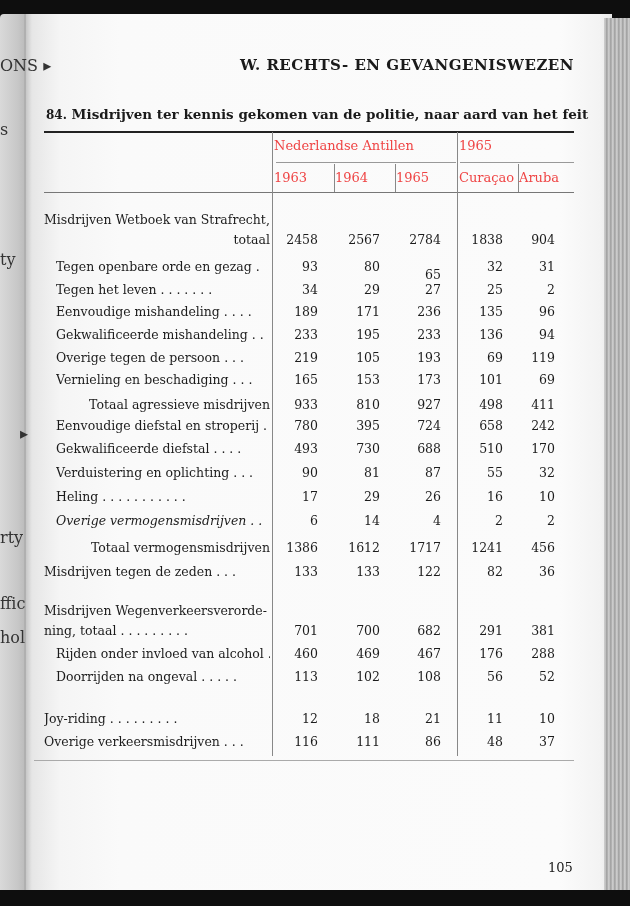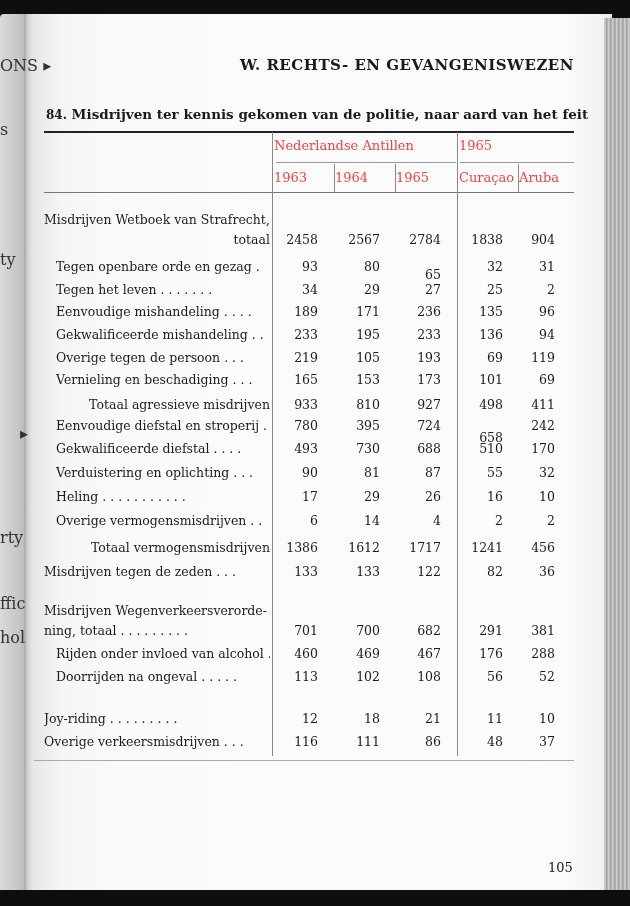--- a/index.html
+++ b/index.html
@@ -143,41 +143,41 @@
     <div class="row-label total" style="top: 397px;">Totaal  agressieve  misdrijven</div>
     <div class="cell" style="top: 397px; left: 268px; width: 50px;">933</div>
     <div class="cell" style="top: 397px; left: 330px; width: 50px;">810</div>
     <div class="cell" style="top: 397px; left: 391px; width: 50px;">927</div>
     <div class="cell" style="top: 397px; left: 453px; width: 50px;">498</div>
     <div class="cell" style="top: 397px; left: 505px; width: 50px;">411</div>
     <div class="row-label indent" style="top: 418px;">Eenvoudige  diefstal  en  stroperij  .</div>
     <div class="cell" style="top: 418px; left: 268px; width: 50px;">780</div>
     <div class="cell" style="top: 418px; left: 330px; width: 50px;">395</div>
     <div class="cell" style="top: 418px; left: 391px; width: 50px;">724</div>
-    <div class="cell" style="top: 418px; left: 453px; width: 50px; margin-top: 12px;">658</div>
+    <div class="cell" style="top: 418px; left: 453px; width: 50px;">658</div>
     <div class="cell" style="top: 418px; left: 505px; width: 50px;">242</div>
     <div class="row-label indent" style="top: 441px;">Gekwalificeerde  diefstal  .  .  .  .</div>
     <div class="cell" style="top: 441px; left: 268px; width: 50px;">493</div>
     <div class="cell" style="top: 441px; left: 330px; width: 50px;">730</div>
     <div class="cell" style="top: 441px; left: 391px; width: 50px;">688</div>
     <div class="cell" style="top: 441px; left: 453px; width: 50px;">510</div>
     <div class="cell" style="top: 441px; left: 505px; width: 50px;">170</div>
     <div class="row-label indent" style="top: 465px;">Verduistering  en  oplichting  .  .  .</div>
     <div class="cell" style="top: 465px; left: 268px; width: 50px;">90</div>
     <div class="cell" style="top: 465px; left: 330px; width: 50px;">81</div>
     <div class="cell" style="top: 465px; left: 391px; width: 50px;">87</div>
     <div class="cell" style="top: 465px; left: 453px; width: 50px;">55</div>
     <div class="cell" style="top: 465px; left: 505px; width: 50px;">32</div>
     <div class="row-label indent" style="top: 489px;">Heling  .  .  .  .  .  .  .  .  .  .  .</div>
     <div class="cell" style="top: 489px; left: 268px; width: 50px;">17</div>
     <div class="cell" style="top: 489px; left: 330px; width: 50px;">29</div>
     <div class="cell" style="top: 489px; left: 391px; width: 50px;">26</div>
     <div class="cell" style="top: 489px; left: 453px; width: 50px;">16</div>
     <div class="cell" style="top: 489px; left: 505px; width: 50px;">10</div>
-    <div class="row-label indent" style="top: 513px;">Overige  vermogensmisdrijven  .  .</div>
+    <div class="row-label indent" style="top: 513px; font-style: italic;">Overige  vermogensmisdrijven  .  .</div>
     <div class="cell" style="top: 513px; left: 268px; width: 50px;">6</div>
     <div class="cell" style="top: 513px; left: 330px; width: 50px;">14</div>
     <div class="cell" style="top: 513px; left: 391px; width: 50px;">4</div>
     <div class="cell" style="top: 513px; left: 453px; width: 50px;">2</div>
     <div class="cell" style="top: 513px; left: 505px; width: 50px;">2</div>
     <div class="row-label total" style="top: 540px;">Totaal  vermogensmisdrijven</div>
     <div class="cell" style="top: 540px; left: 268px; width: 50px;">1386</div>
     <div class="cell" style="top: 540px; left: 330px; width: 50px;">1612</div>
     <div class="cell" style="top: 540px; left: 391px; width: 50px;">1717</div>
     <div class="cell" style="top: 540px; left: 453px; width: 50px;">1241</div>

